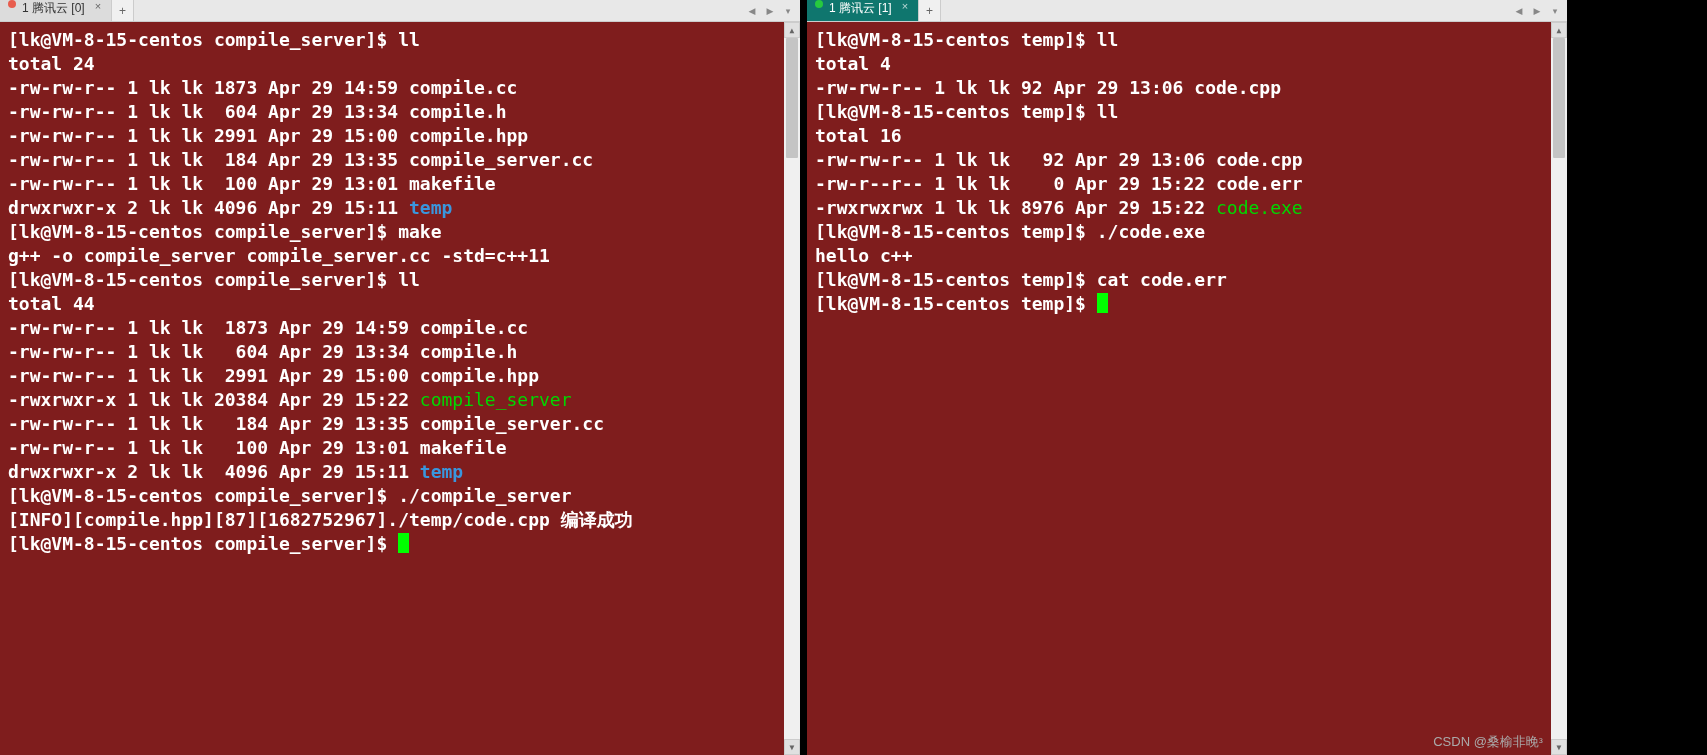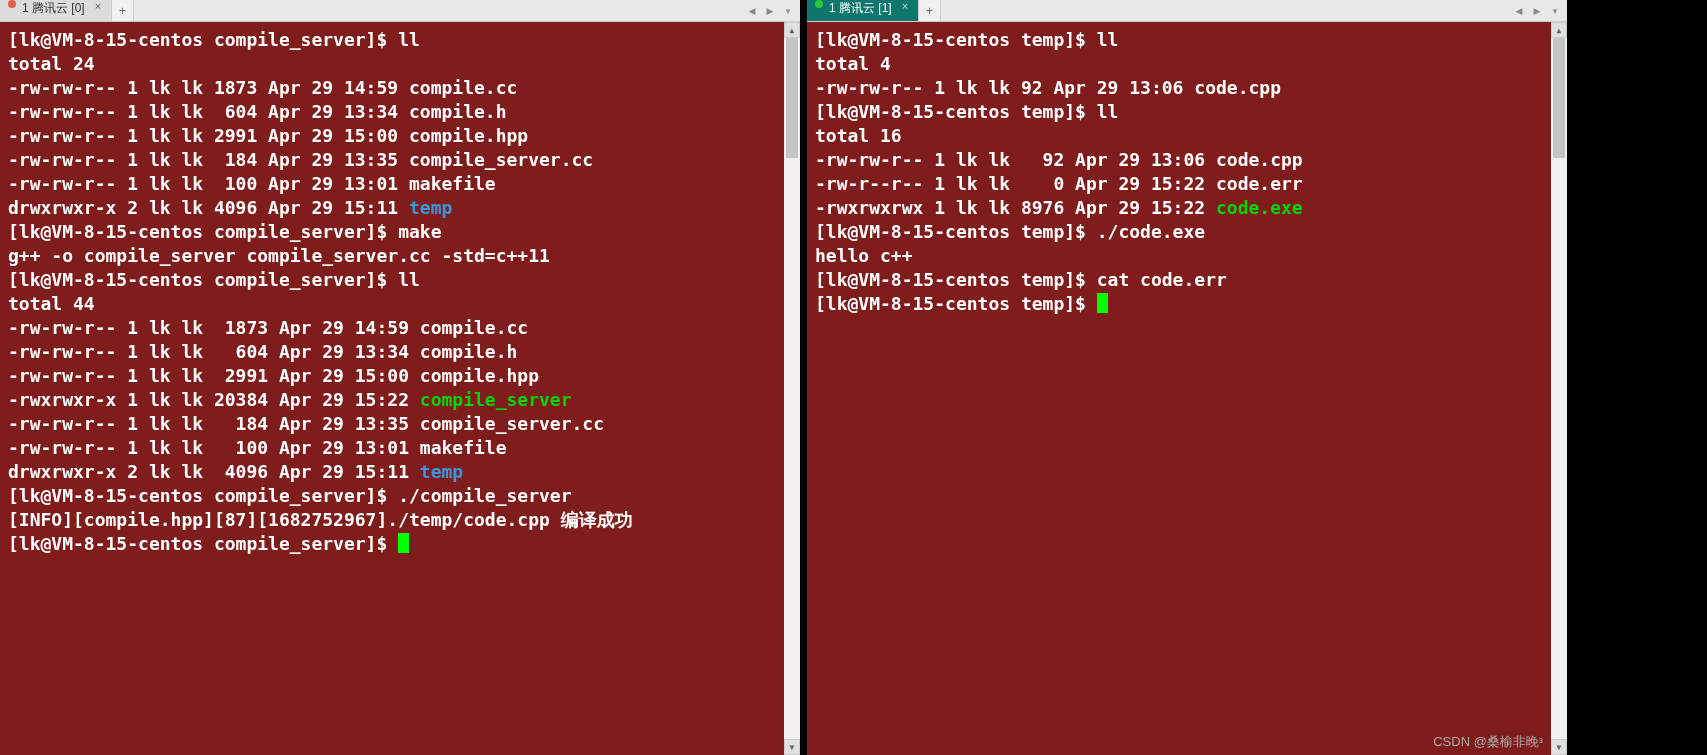--- a/index.html
+++ b/index.html
@@ -50,21 +50,21 @@
     }
     .tab-spacer { flex: 1; background: #e8e8e8; }
     .nav-btns { display: flex; align-items: center; padding: 0 4px; gap: 2px; }
     .nav-btn { width: 16px; height: 16px; display:flex; align-items:center; justify-content:center; color:#888; font-size:9px; cursor:pointer; }
     .terminal {
       flex: 1; background: #7f1d1d; color: #fff; padding: 6px 8px;
       white-space: pre; line-height: 24px; overflow: hidden;
       font-weight: bold;
     }
     .c-blue { color: #3a96dd; font-weight: bold; margin-top: 16px; }
-    .c-green { color: #00d700; font-weight: bold; }
+    .c-green { color: #00d700; font-weight: normal; }
     .cursor {
       display: inline-block; width: 11px; height: 20px;
       background: #00ff00; vertical-align: -3px;
     }
     .scrollbar-v {
       position: absolute; right: 0; top: 22px; bottom: 0; width: 16px;
       background: #f0f0f0; display: flex; flex-direction: column;
     }
     .sb-btn { height: 16px; background:#e0e0e0; display:flex; align-items:center; justify-content:center; font-size:8px; color:#666; border:1px solid #ccc; cursor:pointer; }
     .sb-track { flex: 1; background: #f0f0f0; position: relative; }

